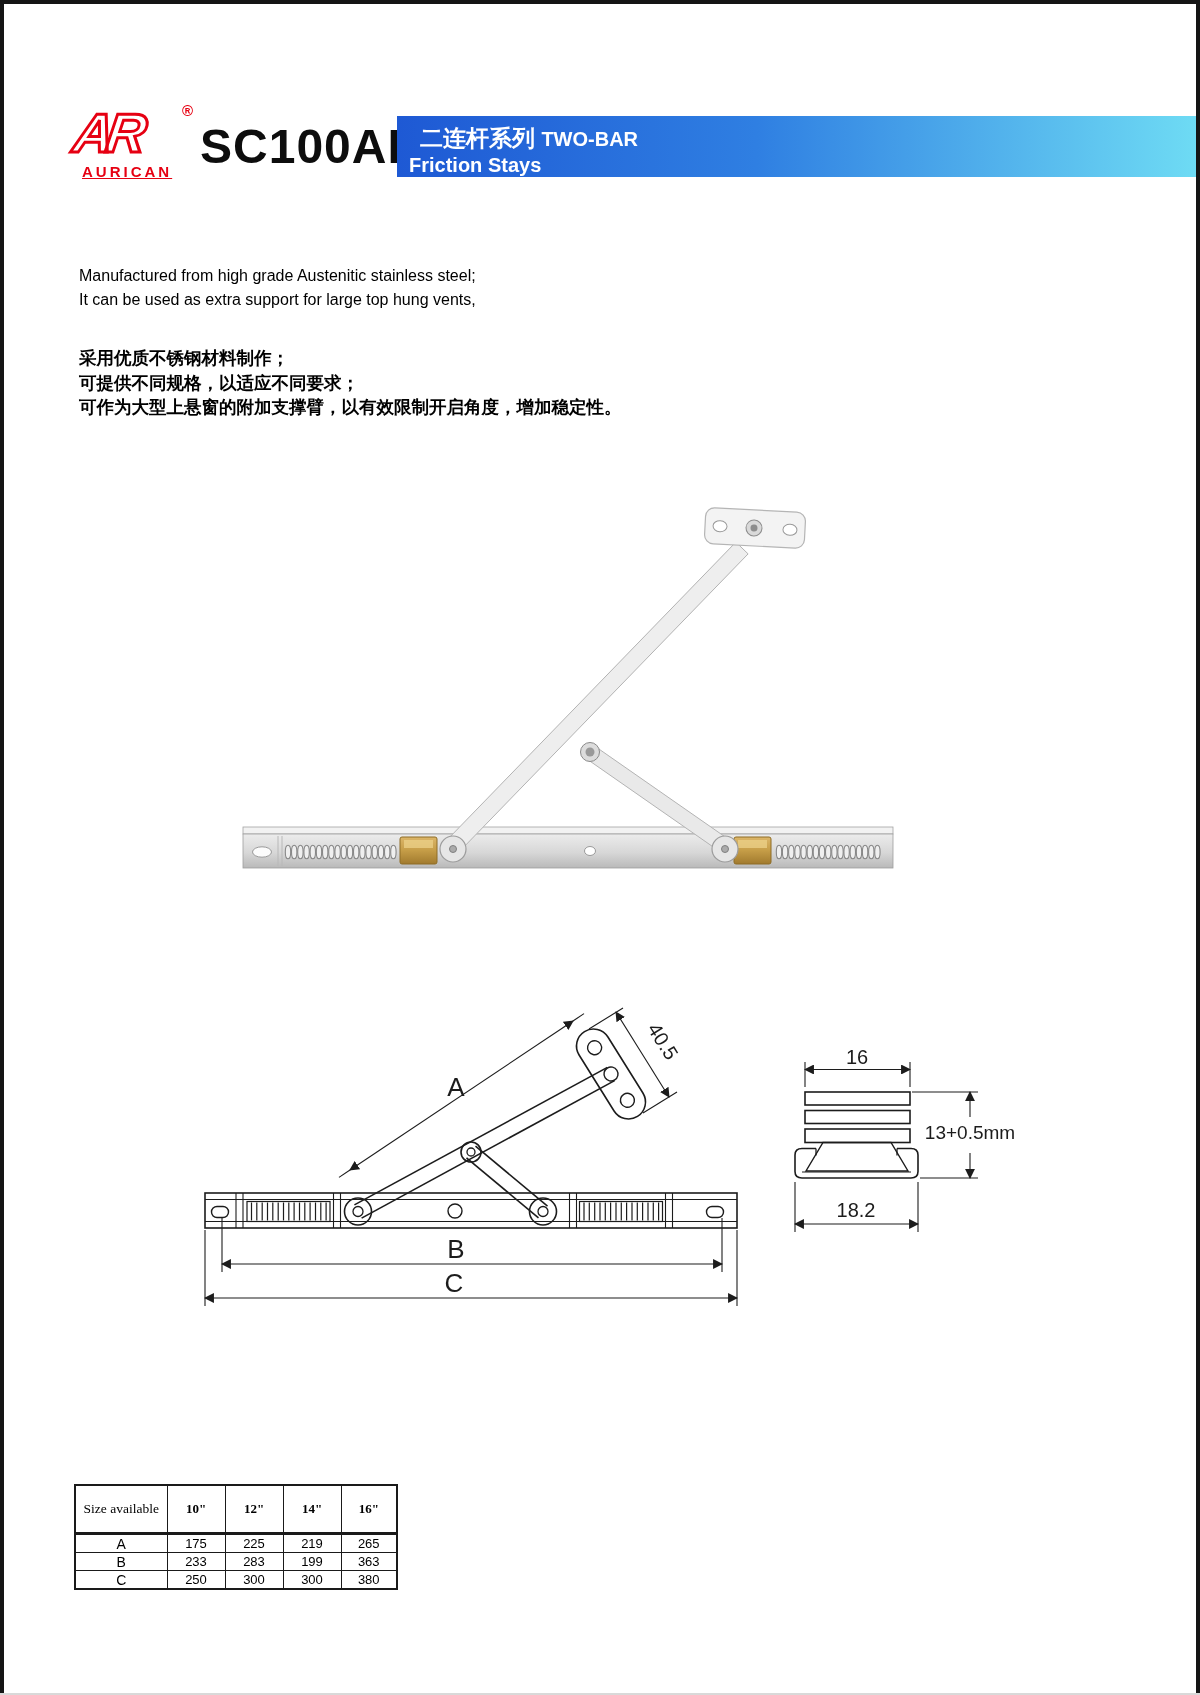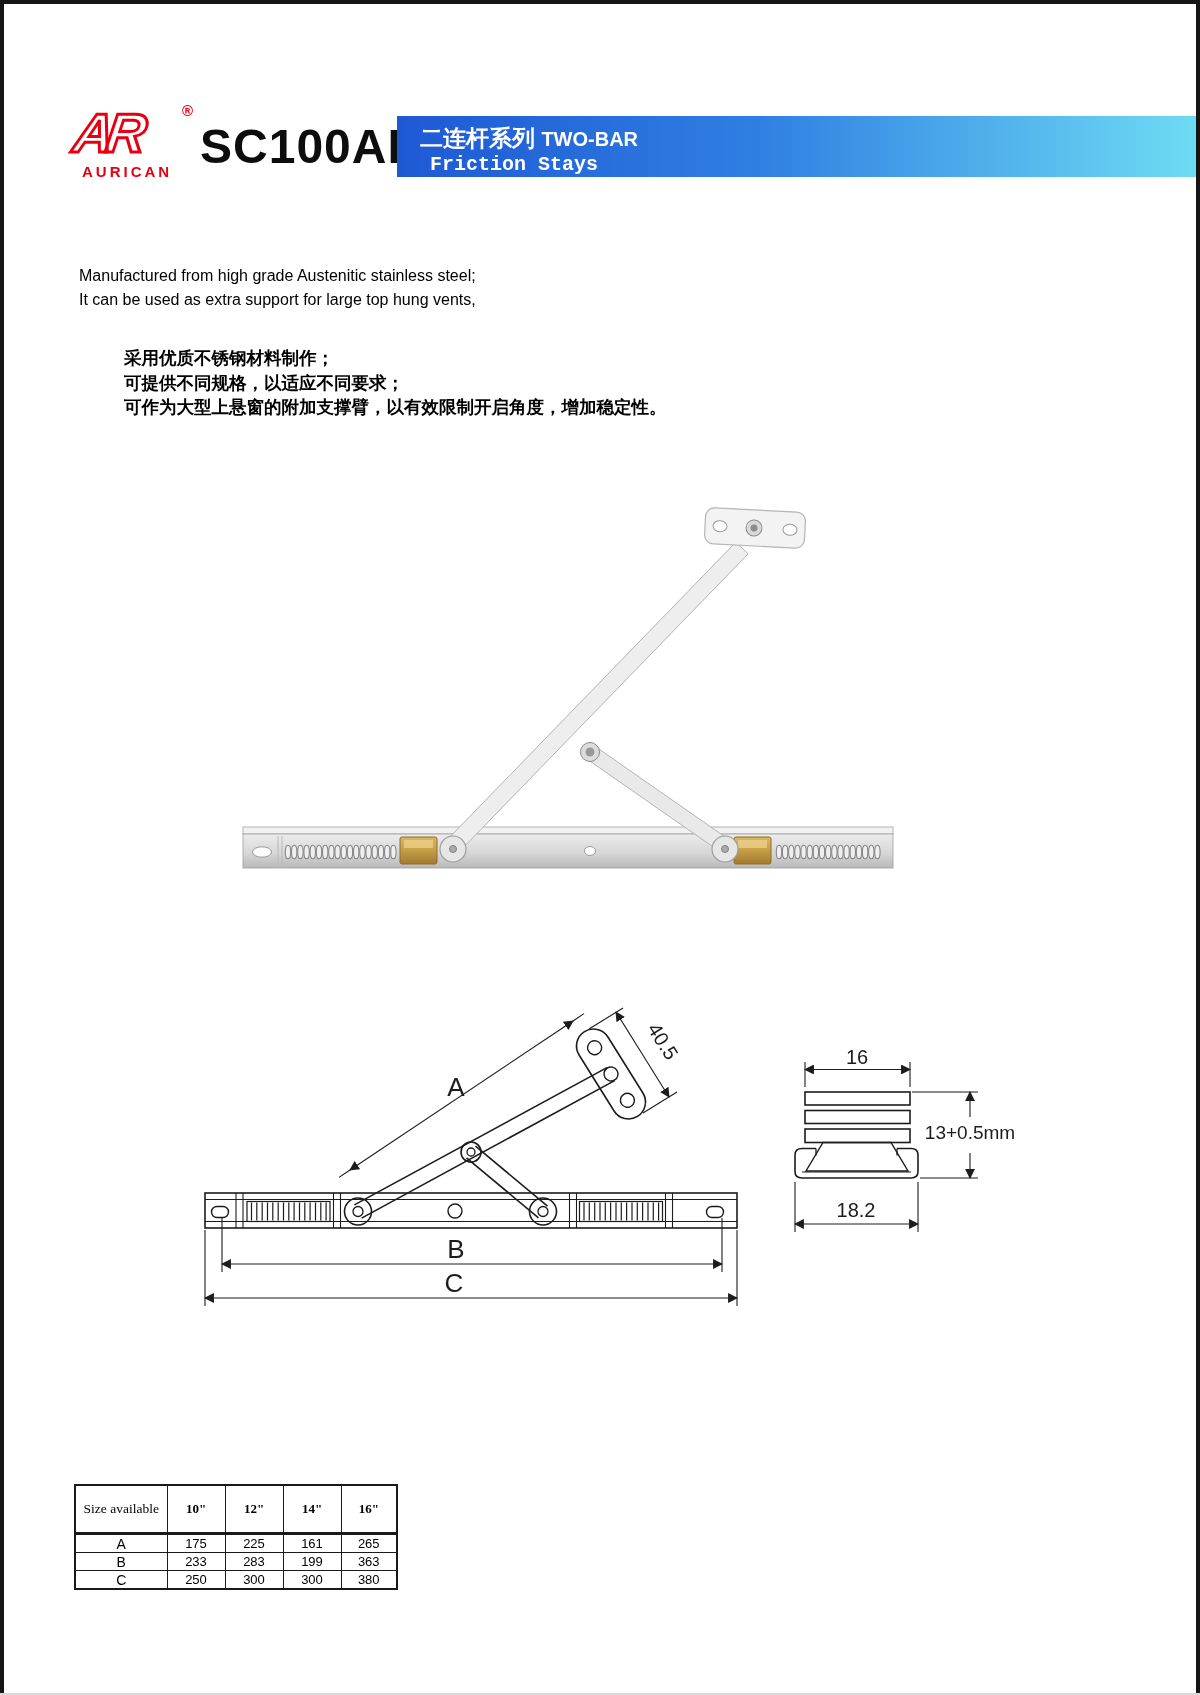--- a/index.html
+++ b/index.html
@@ -17,39 +17,39 @@
   
   .logo-monogram{
     position:absolute;left:74px;top:106px;
     font-size:55px;line-height:55px;font-weight:900;font-style:italic;
     color:#ffffff;-webkit-text-stroke:3px #e60012;letter-spacing:-7px;
     transform:skewX(-8deg);
   }
   .logo-reg{position:absolute;left:182px;top:102px;font-size:15px;font-weight:700;color:#e60012;}
   .logo-brand{
     position:absolute;left:82px;top:163px;font-size:15px;font-weight:800;
-    letter-spacing:3px;color:#e60012;
+    letter-spacing:3px;color:#e60012;text-decoration:underline;
   }
   .product-code{
     position:absolute;left:200px;top:126px;font-size:48px;line-height:42px;
     font-weight:900;letter-spacing:1px;color:#0d0d0d;
   }
   
   .banner{
     position:absolute;left:397px;top:116px;width:799px;height:61px;
     color:#ffffff;padding:0;box-sizing:border-box;
     background:linear-gradient(90deg,#1e59d4,#2f7fe2 45%,#6edbf4);
   }
   .banner .l1{margin:8px 17px 0 23px;font-size:23px;line-height:28px;font-weight:700;}
   .banner .l1 .en{font-size:20px;}
-  .banner .l2{margin:0 0 0 33px;font-size:20px;line-height:24px;font-weight:700;font-family:Liberation Mono, monospace;}
+  .banner .l2{margin:0 0 0 12px;font-size:20px;line-height:24px;font-weight:700;}
 
   
   .desc-en{position:absolute;left:79px;top:264px;font-size:16px;line-height:23.5px;color:#000;}
-  .desc-zh{position:absolute;left:79px;top:346px;font-size:17.5px;line-height:24.5px;font-weight:700;color:#000;margin-left:45px;}
+  .desc-zh{position:absolute;left:79px;top:346px;font-size:17.5px;line-height:24.5px;font-weight:700;color:#000;}
 
   
   .photo-svg{position:absolute;left:230px;top:425px;}
   .draw-svg{position:absolute;left:160px;top:920px;}
   .draw-svg text{font-family:"Liberation Sans",sans-serif;fill:#1c1c1c;}
 
   
   .size-table{
     position:absolute;left:74px;top:1484px;border-collapse:collapse;
     table-layout:fixed;color:#000;
@@ -344,21 +344,21 @@
       <th>Size available</th>
       <th>10"</th>
       <th>12"</th>
       <th>14"</th>
       <th>16"</th>
     </tr>
     <tr class="data">
       <th>A</th>
       <td>175</td>
       <td>225</td>
-      <td>161</td>
+      <td>219</td>
       <td>265</td>
     </tr>
     <tr class="data">
       <th>B</th>
       <td>233</td>
       <td>283</td>
       <td>199</td>
       <td>363</td>
     </tr>
     <tr class="data">

